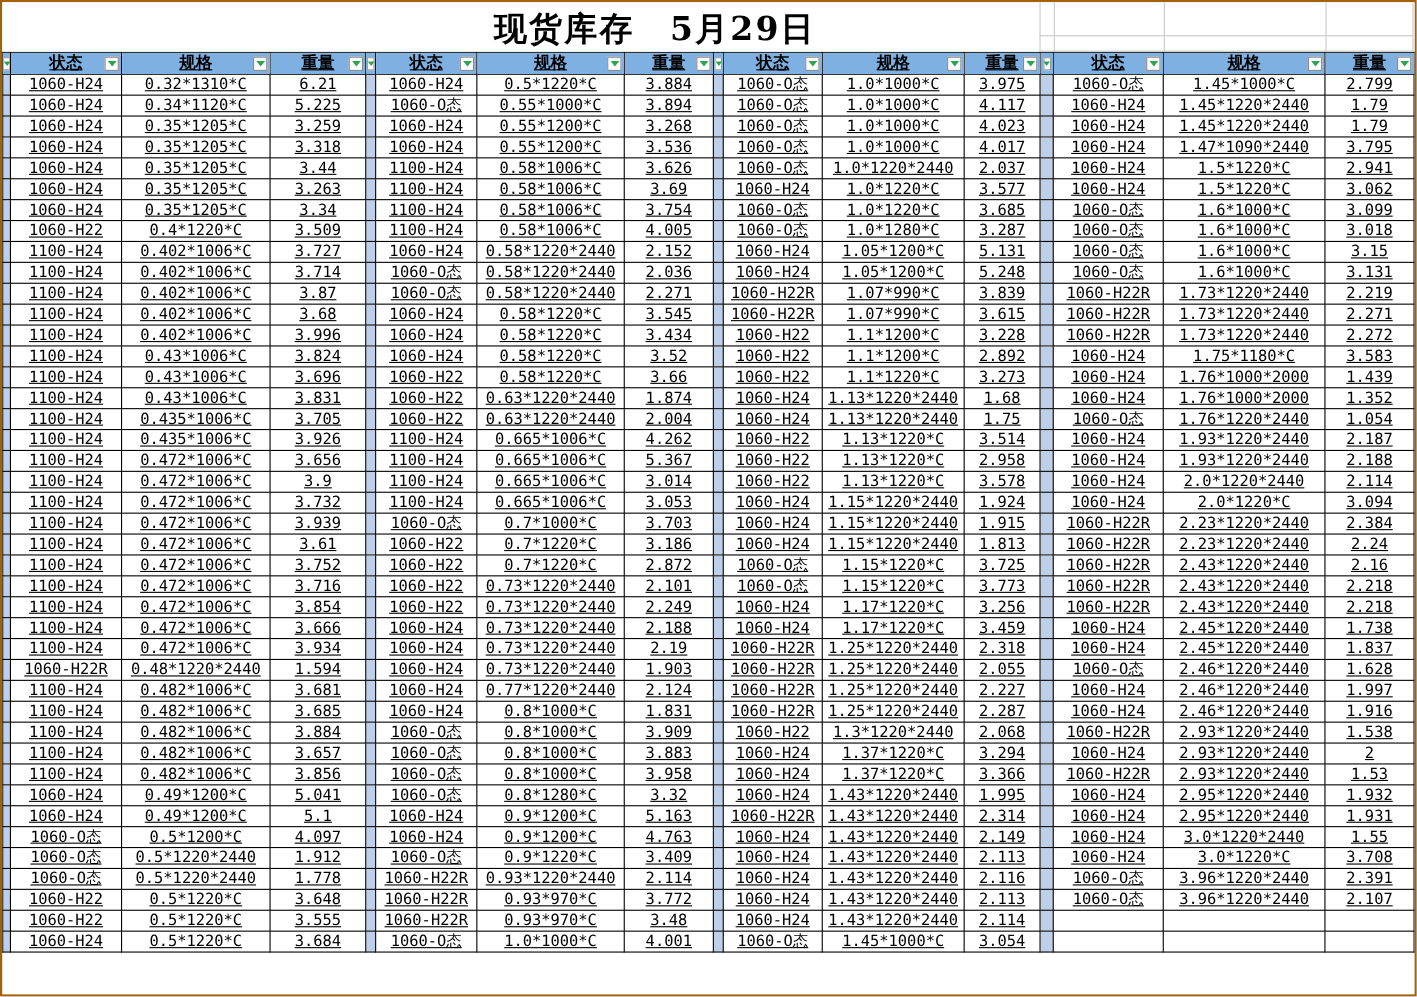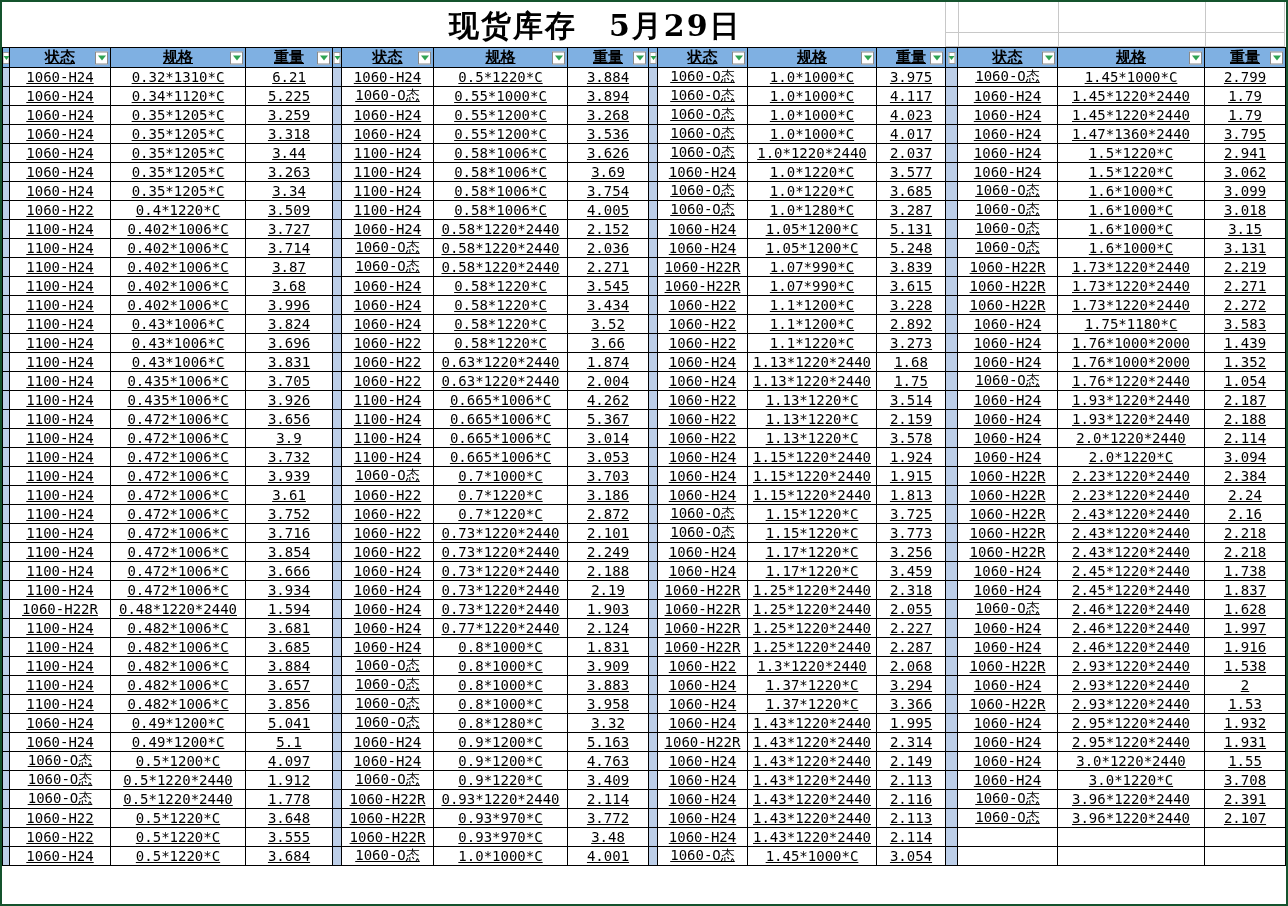--- a/index.html
+++ b/index.html
@@ -1,21 +1,21 @@
 <!DOCTYPE html>
 <html style="--header-bg: #7FB0E2; --spacer-bg: #BDCFE9; --arrow-green: #2EA352; --grid-border: #000000; --title-grid-line: #C8C8C8; --cell-bg: #FFFFFF; --text: #000000;"><head>
 <meta charset="utf-8">
 <style>
   html,body{margin:0;padding:0;background:#e8e8e8;}
   .sheet{
     position:relative;
     width:1288px;height:906px;
     box-sizing:border-box;
     background:#fff;
-    border:2px solid #14532d;
+    border:2px solid #a16207;
     overflow:hidden;
     font-family:"DejaVu Sans", sans-serif;
   }
   .titlebar{
     position:relative;
     width:100%;height:45px;
     background:#fff;
   }
   .title-text{
     position:absolute;
@@ -245,21 +245,21 @@
           <td class="sp"></td>
           <td class="cell">1060-H24</td>
           <td class="cell">0.55*1200*C</td>
           <td class="cell">3.536</td>
           <td class="sp"></td>
           <td class="cell">1060-O态</td>
           <td class="cell">1.0*1000*C</td>
           <td class="cell">4.017</td>
           <td class="sp"></td>
           <td class="cell">1060-H24</td>
-          <td class="cell">1.47*1360*2440</td>
+          <td class="cell">1.47*1090*2440</td>
           <td class="cell">3.795</td>
         </tr>
         <tr>
           <td class="sp"></td>
           <td class="cell">1060-H24</td>
           <td class="cell">0.35*1205*C</td>
           <td class="cell">3.44</td>
           <td class="sp"></td>
           <td class="cell">1100-H24</td>
           <td class="cell">0.58*1006*C</td>
@@ -512,21 +512,21 @@
           <td class="cell">1100-H24</td>
           <td class="cell">0.472*1006*C</td>
           <td class="cell">3.656</td>
           <td class="sp"></td>
           <td class="cell">1100-H24</td>
           <td class="cell">0.665*1006*C</td>
           <td class="cell">5.367</td>
           <td class="sp"></td>
           <td class="cell">1060-H22</td>
           <td class="cell">1.13*1220*C</td>
-          <td class="cell">2.159</td>
+          <td class="cell">2.958</td>
           <td class="sp"></td>
           <td class="cell">1060-H24</td>
           <td class="cell">1.93*1220*2440</td>
           <td class="cell">2.188</td>
         </tr>
         <tr>
           <td class="sp"></td>
           <td class="cell">1100-H24</td>
           <td class="cell">0.472*1006*C</td>
           <td class="cell">3.9</td>

